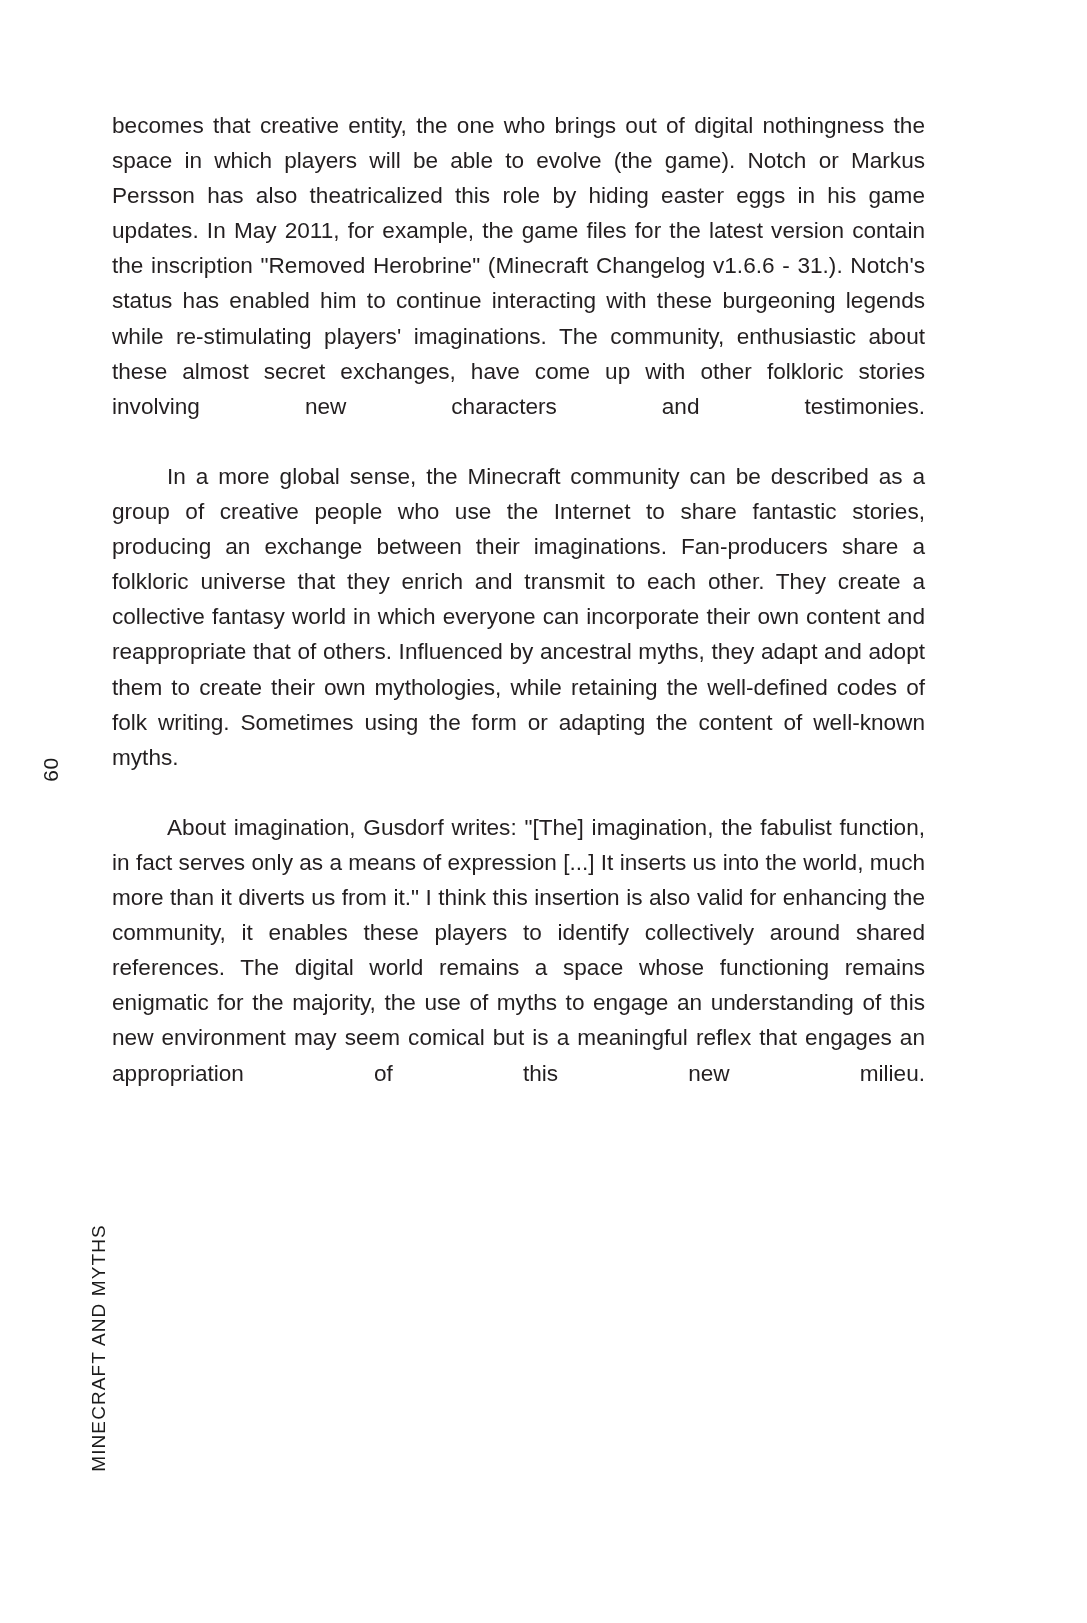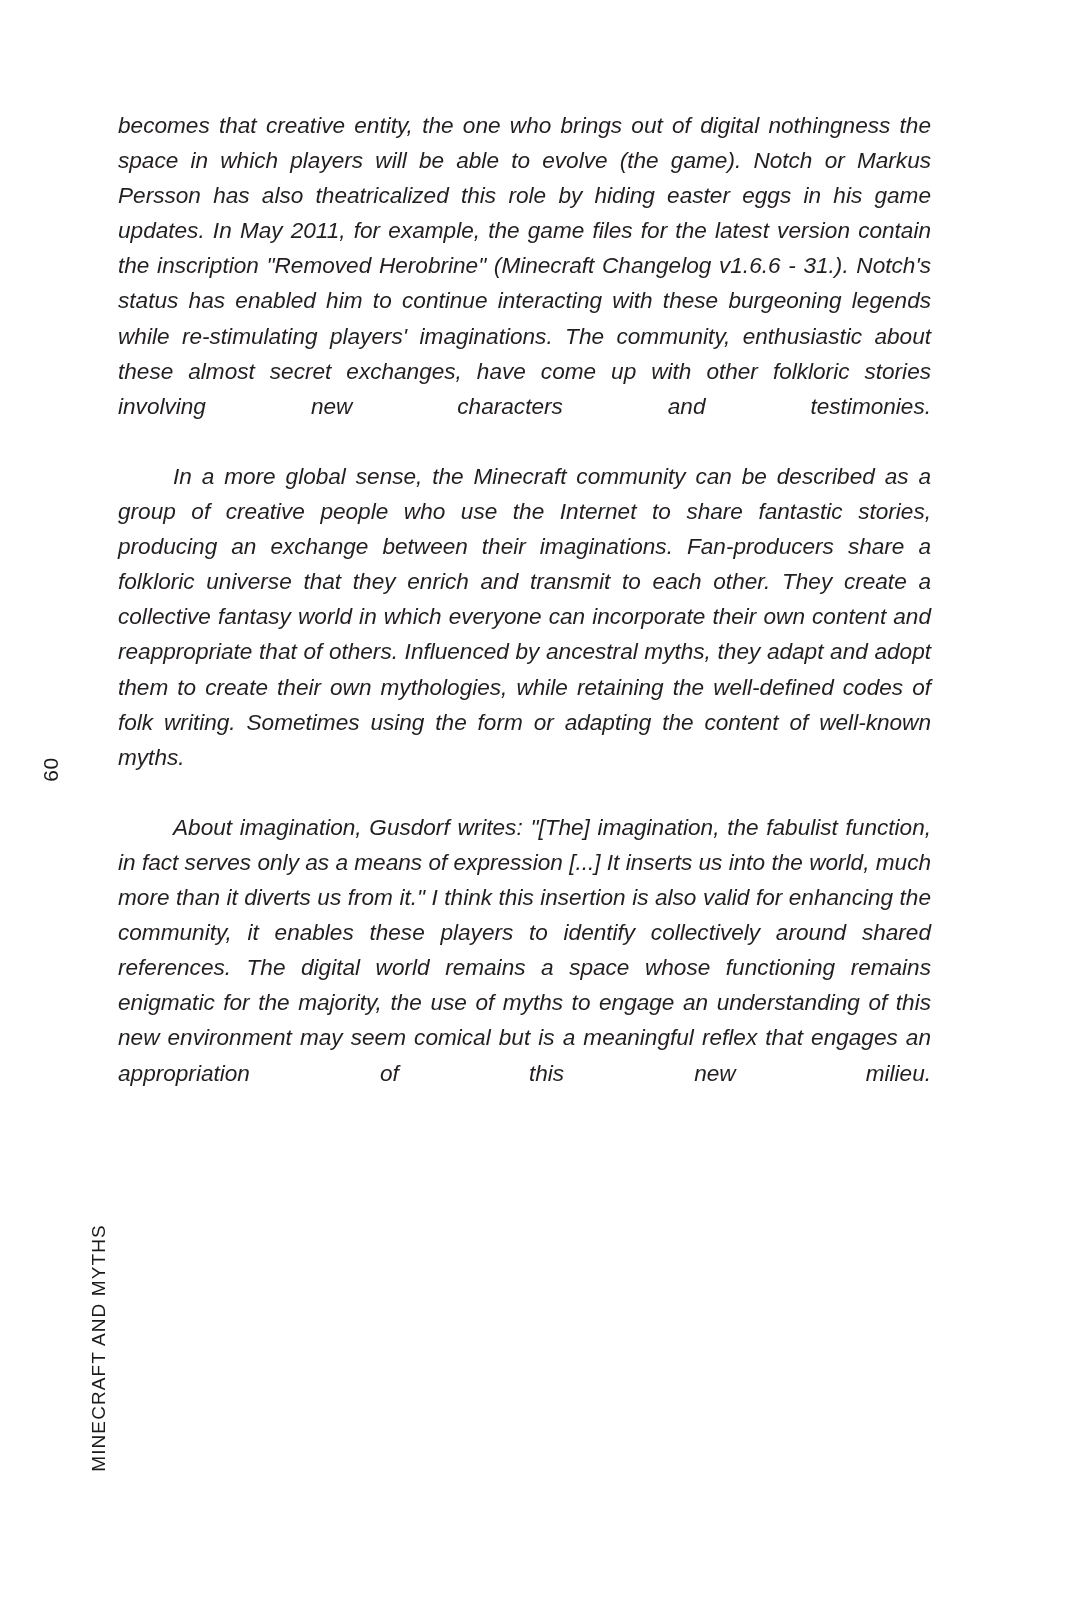--- a/index.html
+++ b/index.html
@@ -42,24 +42,23 @@
     transform-origin: 170px 14px;
     font-size: 19px;
     letter-spacing: 1.1px;
     color: #1b1b1b;
     white-space: nowrap;
   }
 
   
   .textblock {
     position: absolute;
-    left: 118px;
+    left: 112px;
     top: 108px;
     width: 813px;
-    font-style: italic;
   }
   .para {
     margin: 0;
     font-size: 22.6px;
     line-height: 35.1px;
     color: #231f20;
     text-align: justify;
     text-justify: inter-word;
     hyphens: none;
     -webkit-hyphens: none;

